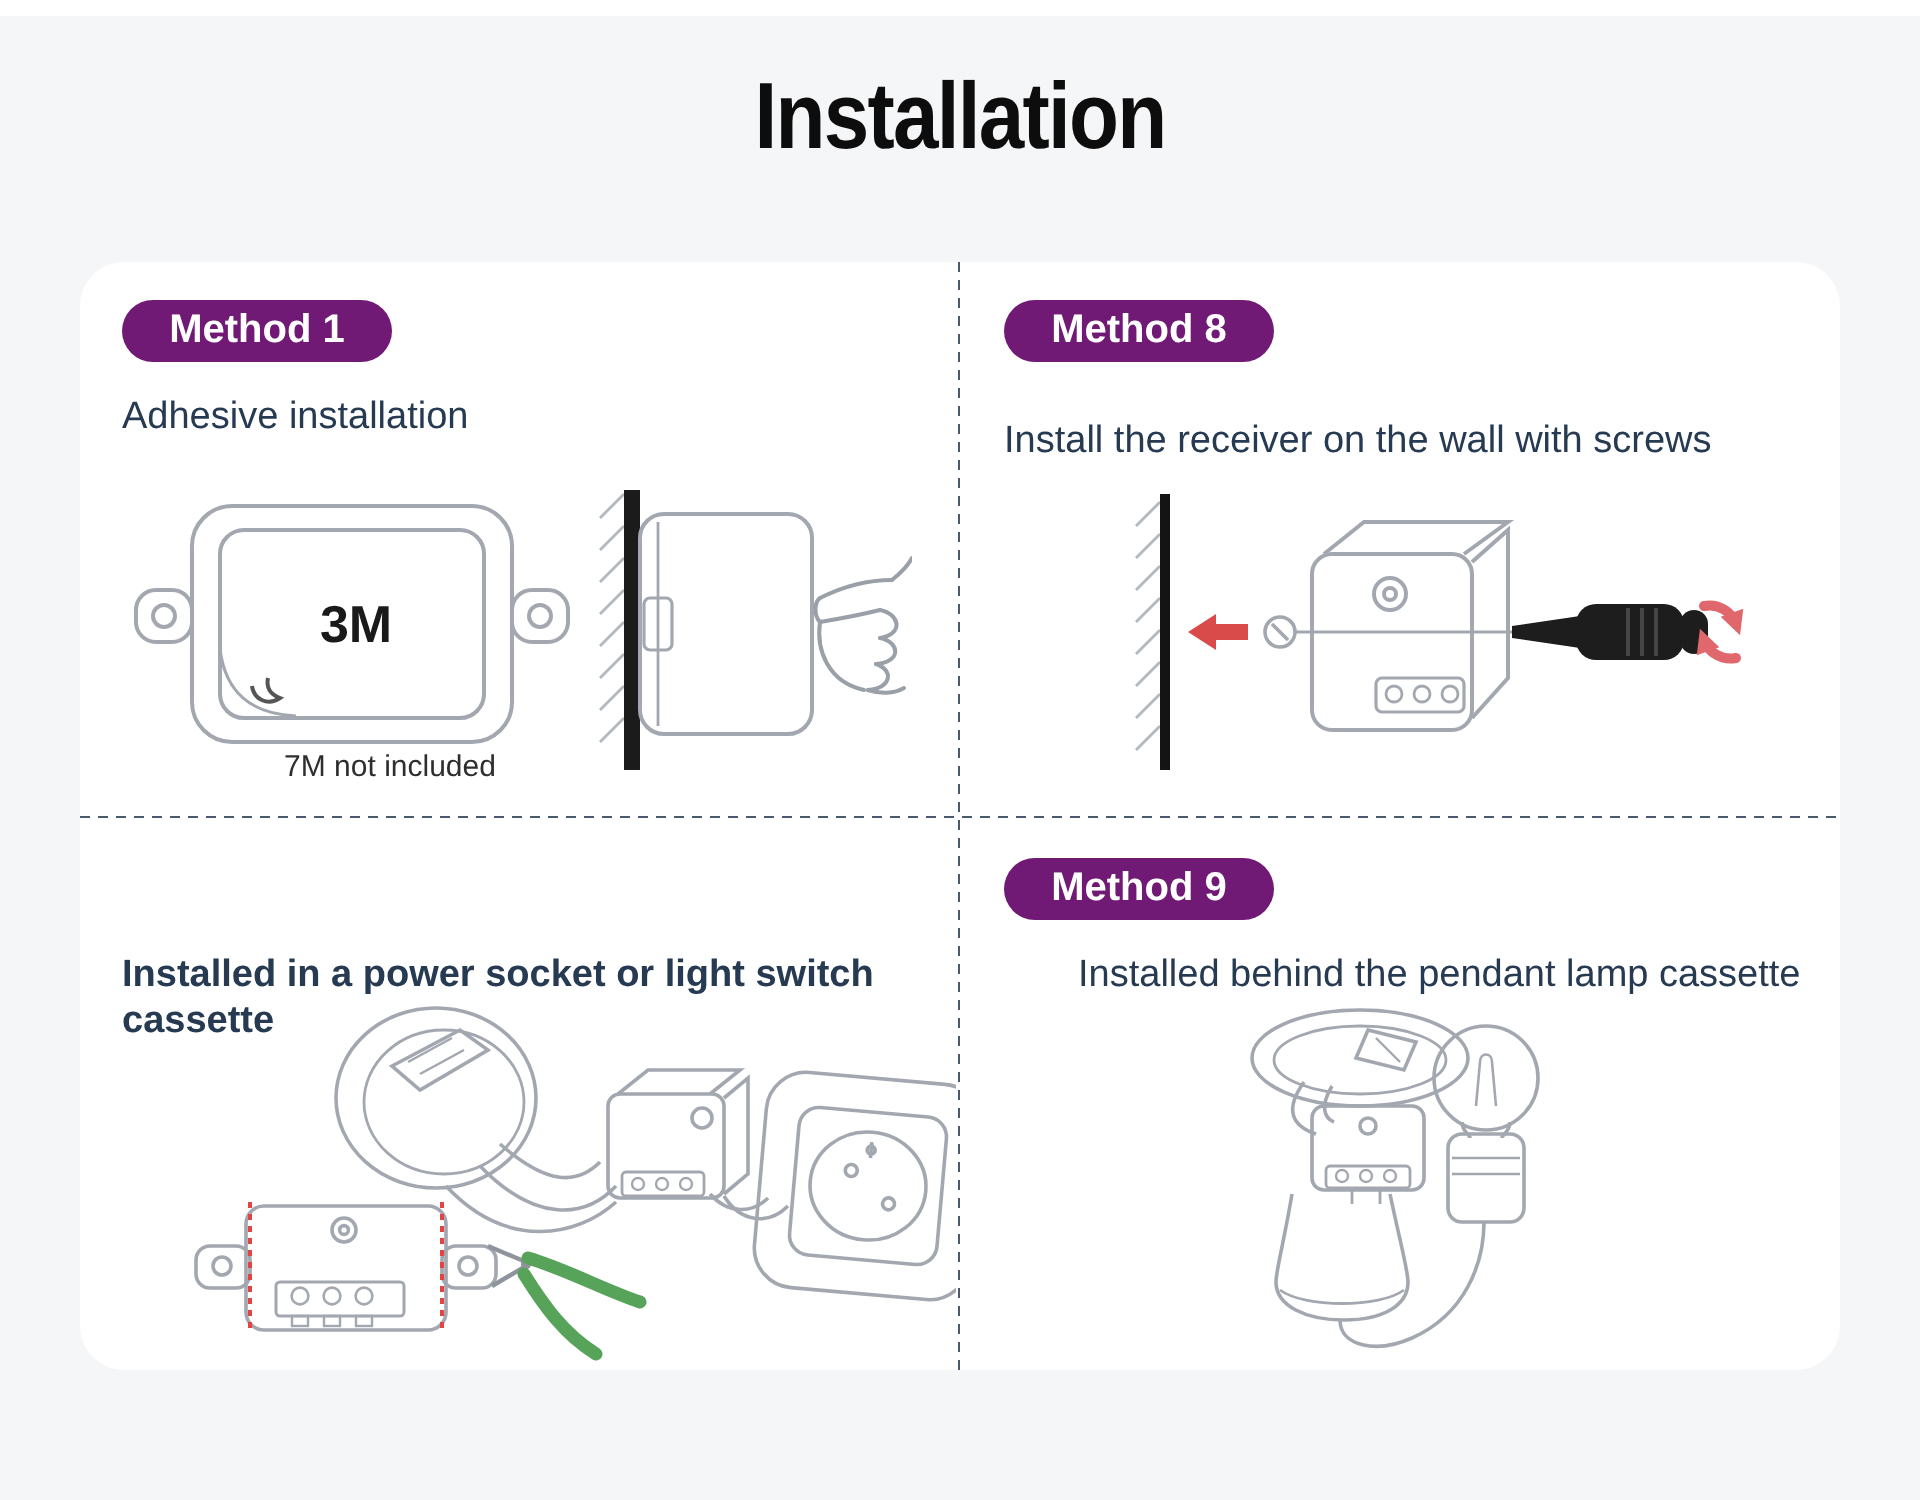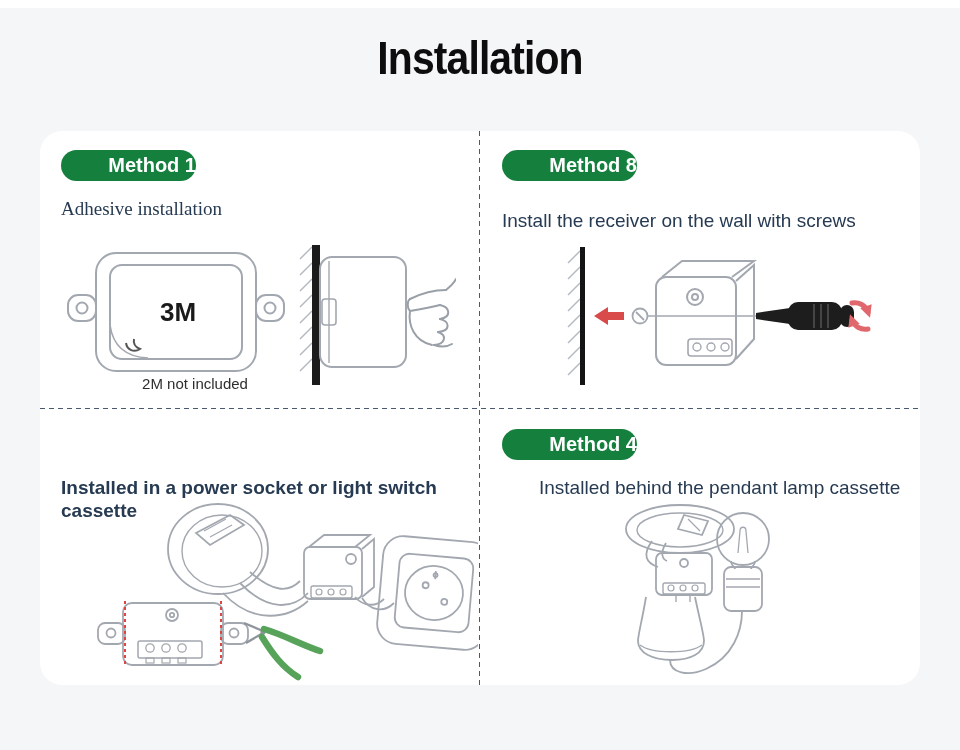--- a/index.html
+++ b/index.html
@@ -23,23 +23,23 @@
   .v-divider{
     position:absolute;left:439px;top:0;width:1px;height:554px;
     background:repeating-linear-gradient(to bottom,#4a5a6e 0 5px,transparent 5px 9px);
   }
   .h-divider{
     position:absolute;left:0;top:277px;width:880px;height:1px;
     background:repeating-linear-gradient(to right,#4a5a6e 0 5px,transparent 5px 9px);
   }
   .badge{
     position:absolute;display:inline-block;
-    background:#15803d;color:#ffffff;
+    background:#701a75;color:#ffffff;
     font-size:20px;font-weight:600;
-    padding:4px 0;width:135px;text-align:right;
+    padding:4px 0;width:135px;text-align:center;
     border-radius:18px;
   }
   .desc{
     position:absolute;font-size:19px;color:#263a52;line-height:23px;
   }
   .caption{
     position:absolute;font-size:15px;color:#2e2e2e;
   }
   .illus{position:absolute;}
   svg{display:block;}
@@ -49,21 +49,21 @@
 
 <div class="page">
   <div class="top-strip"></div>
   <div class="title">Installation</div>
 
   <div class="card">
     <div class="v-divider"></div>
     <div class="h-divider"></div>
 
     <div class="badge" style="left:21px;top:19px;">Method 1</div>
-    <div class="desc" style="left:21px;top:66px;width:400px;font-family:Liberation Serif, serif;">Adhesive installation</div>
+    <div class="desc" style="left:21px;top:66px;width:400px;">Adhesive installation</div>
 
     <svg class="illus" style="left:26px;top:110px;" width="390" height="150" viewBox="0 0 390 150">
       <g stroke="#a3a8b0" stroke-width="2" fill="none">
         <rect x="30" y="12" width="160" height="118" rx="20"></rect>
         <rect x="44" y="24" width="132" height="94" rx="12"></rect>
         <rect x="2" y="54" width="28" height="26" rx="10"></rect>
         <circle cx="16" cy="67" r="5.5"></circle>
         <rect x="190" y="54" width="28" height="26" rx="10"></rect>
         <circle cx="204" cy="67" r="5.5"></circle>
         <path d="M44,84 C47,106 60,116 82,117" stroke-width="1.6"></path>
@@ -94,21 +94,21 @@
         <path d="M344,70 C356,68 366,66 374,64"></path>
         <path d="M344,58 C341,60 341,67 344,70"></path>
         <path d="M374,64 C384,66 386,76 374,78"></path>
         <path d="M374,78 C384,80 385,90 372,91"></path>
         <path d="M372,91 C381,94 380,103 368,104"></path>
         <path d="M368,104 C374,106 381,106 386,103"></path>
         <path d="M344,70 C342,84 348,100 366,104"></path>
         <path d="M380,49 C385,45 388,42 390,38"></path>
       </g>
     </svg>
-    <div class="caption" style="left:70px;top:244px;width:170px;text-align:center;">2M not included</div>
+    <div class="caption" style="left:70px;top:244px;width:170px;text-align:center;">7M not included</div>
 
     <div class="badge" style="left:462px;top:19px;">Method 8</div>
     <div class="desc" style="left:462px;top:78px;width:400px;">Install the receiver on the wall with screws</div>
 
     <svg class="illus" style="left:512px;top:110px;" width="320" height="150" viewBox="0 0 320 150">
       <defs>
         <marker id="rarr" markerUnits="userSpaceOnUse" markerWidth="14" markerHeight="14" refX="7" refY="7" orient="auto">
           <path d="M1,1 L13,7 L1,13 Z" fill="#e0686c"></path>
         </marker>
       </defs>
@@ -213,21 +213,21 @@
         <line x1="153" y1="104" x2="153" y2="170"></line>
       </g>
       <g>
         <path d="M176,126 L195,134 M178,146 L195,136" stroke="#8f949c" stroke-width="2.2" fill="none"></path>
         <circle cx="195" cy="135" r="2.6" fill="#8f949c"></circle>
         <path d="M196,132 C216,138 234,148 252,154" stroke="#57a35a" stroke-width="6.5" fill="none" stroke-linecap="round"></path>
         <path d="M194,140 C204,156 214,170 230,180" stroke="#57a35a" stroke-width="6.5" fill="none" stroke-linecap="round"></path>
       </g>
     </svg>
 
-    <div class="badge" style="left:462px;top:298px;">Method 4</div>
+    <div class="badge" style="left:462px;top:298px;">Method 9</div>
     <div class="desc" style="left:462px;top:345px;width:400px;margin-left:37px;">Installed behind the pendant lamp cassette</div>
 
     <svg class="illus" style="left:552px;top:368px;" width="290" height="185" viewBox="0 0 290 185">
       <g stroke="#a3a8b0" stroke-width="1.8" fill="none">
         <ellipse cx="88" cy="30" rx="54" ry="24"></ellipse>
         <ellipse cx="88" cy="31" rx="43" ry="17" stroke-width="1.4"></ellipse>
         <path d="M92,16 L116,22 L110,36 L86,30 Z"></path>
         <line x1="96" y1="20" x2="108" y2="32" stroke-width="1.2"></line>
       </g>
       <g stroke="#a3a8b0" stroke-width="1.8" fill="none">

